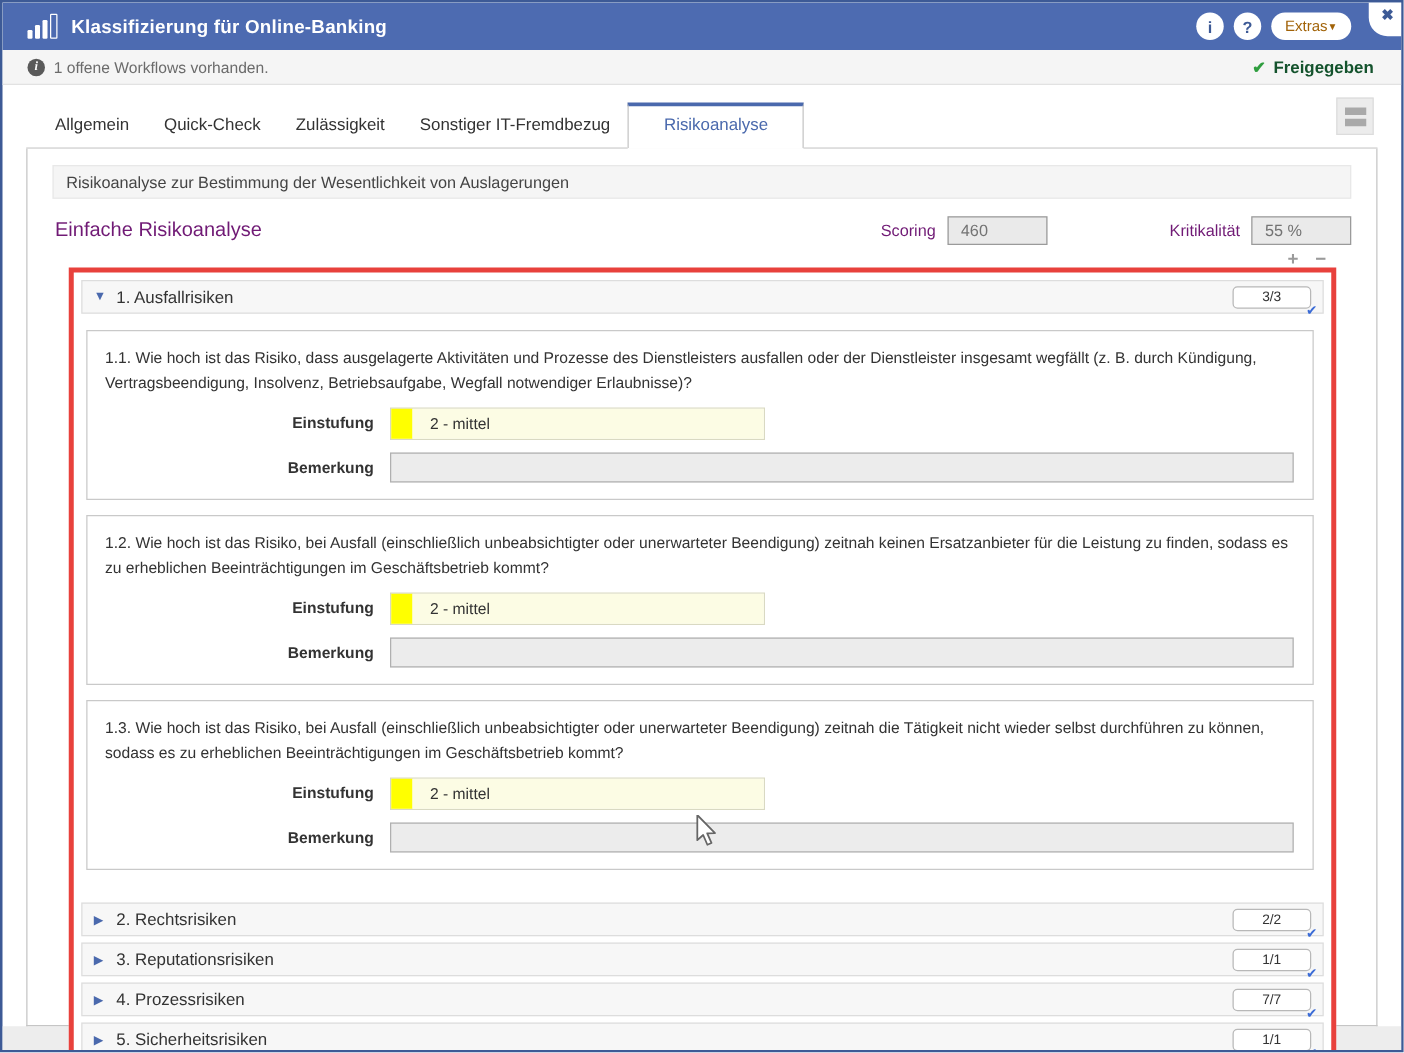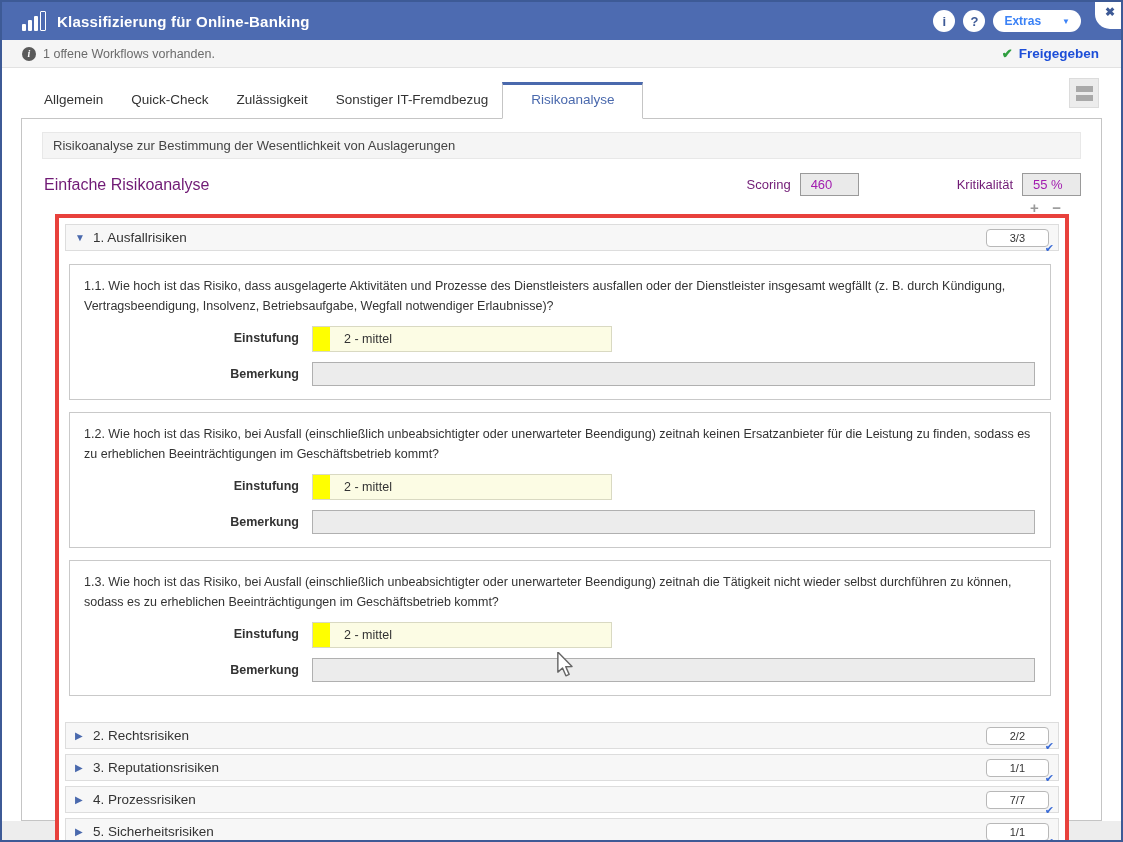--- a/index.html
+++ b/index.html
@@ -20,22 +20,22 @@
   .chart-icon .b1 { height: 7px; } .chart-icon .b2 { height: 11px; } .chart-icon .b3 { height: 15px; }
   .chart-icon .b4 { height: 20px; width: 6px; background: transparent; border: 1.5px solid #fff; }
   .win-title { color: #fff; font-weight: bold; font-size: 15px; letter-spacing: .2px; }
   .titlebar-right { margin-left: auto; display: flex; align-items: center; gap: 8px; margin-right: 26px; }
   .circle-btn {
     width: 22px; height: 22px; border-radius: 50%; background: #fff; color: #3d5a96;
     font-weight: bold; font-size: 13px; display: flex; align-items: center; justify-content: center;
     cursor: pointer;
   }
   .extras-btn {
-    height: 22px; background: #fff; color: #3b82f6; border-radius: 11px; padding: 0 11px;
-    font-weight: bold; font-size: 12px; display: flex; align-items: center; gap: 21px; cursor: pointer;
+    height: 22px; background: #fff; color: #a16207; border-radius: 11px; padding: 0 11px;
+    font-weight: normal; font-size: 12px; display: flex; align-items: center; gap: 0; cursor: pointer;
   }
   .extras-btn .caret { font-size: 8px; }
   .close-notch {
     position: absolute; top: 0; right: 0; width: 26px; height: 27px; background: #fff;
     border-bottom-left-radius: 15px; display: flex; align-items: flex-start; justify-content: flex-end;
     padding: 3px 6px 0 0; z-index: 5; cursor: pointer;
   }
   .close-notch span { color: #3d5a96; font-size: 12px; font-weight: bold; }
   
   .statusbar {
@@ -43,21 +43,21 @@
     display: flex; align-items: center; padding: 0 22px 0 20px; flex-shrink: 0;
   }
   .info-badge {
     width: 14px; height: 14px; border-radius: 50%; background: #5a5a5a; color: #fff;
     font-size: 10px; font-weight: bold; display: inline-flex; align-items: center; justify-content: center;
     margin-right: 7px; font-family: "Liberation Serif", serif; font-style: italic;
   }
   .workflow-text { color: #6b6b6b; font-size: 12.5px; }
   .release { margin-left: auto; display: flex; align-items: center; gap: 6px; }
   .release .chk { color: #2f9e3f; font-size: 13px; font-weight: bold; }
-  .release .txt { color: #1d4ed8; font-size: 13.5px; font-weight: bold; }
+  .release .txt { color: #14532d; font-size: 13.5px; font-weight: bold; }
   
   .tabrow {
     margin: 0 19px; border-bottom: 1px solid #c5c5c5; display: flex; align-items: flex-end;
     padding: 14px 0 0 9px; position: relative; flex-shrink: 0; background: #fff;
   }
   .tab {
     font-size: 13.5px; color: #333; padding: 9px 14px 11px; cursor: pointer; white-space: nowrap;
   }
   .tab.active {
     background: #fff; border: 1px solid #c5c5c5; border-top: 3px solid #4a69ad;
@@ -77,22 +77,22 @@
   }
   .panel-header {
     background: #f5f5f5; border: 1px solid #e8e8e8; color: #444; font-size: 13px;
     padding: 5px 10px; margin: 0 4px;
   }
   .subtitle-row { display: flex; align-items: center; padding: 14px 4px 0 6px; }
   .subtitle { font-size: 16px; color: #701a75; }
   .score-group { display: flex; align-items: center; margin-left: auto; }
   .score-label { font-weight: normal; font-size: 13px; color: #701a75; margin-right: 9px; }
   .score-input {
-    width: 59px; height: 23px; background: #eaeaea; border: 1px solid #9a9a9a;
-    font-family: "Liberation Sans", sans-serif; font-size: 13px; color: #a21caf; padding: 0 10px;
+    width: 80px; height: 23px; background: #eaeaea; border: 1px solid #9a9a9a;
+    font-family: "Liberation Sans", sans-serif; font-size: 13px; color: #737373; padding: 0 10px;
   }
   .score-gap { width: 98px; }
   .plusminus { text-align: right; padding: 3px 24px 1px 0; height: 18px; }
   .plusminus span { color: #9a9a9a; font-weight: bold; font-size: 15px; cursor: pointer; margin-left: 9px; }
   
   .red-box {
     margin: 0 16px 0 17px; border: 4px solid #e8413c; background: #fff; padding: 6px 6px 12px;
   }
   .acc-header {
     display: flex; align-items: center; background: #f7f7f7; border: 1px solid #ddd;

